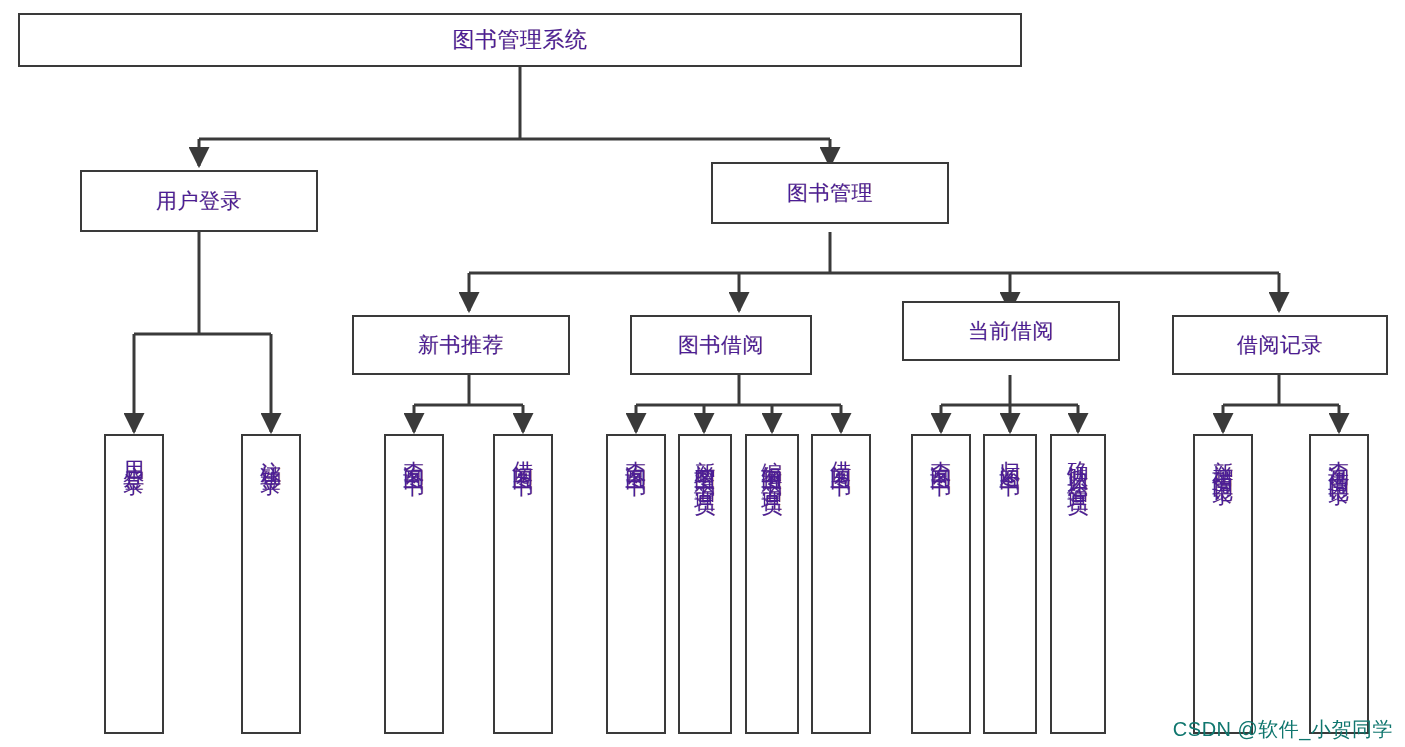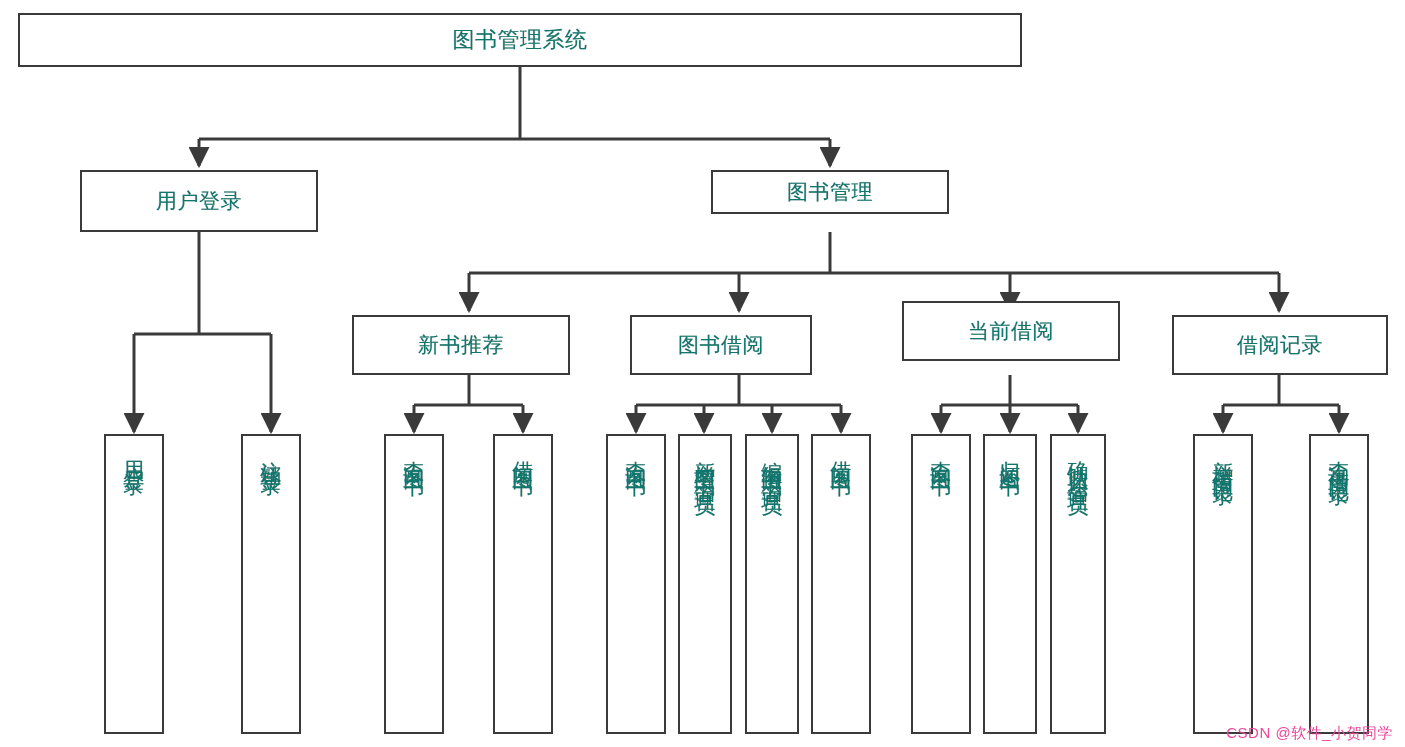--- a/index.html
+++ b/index.html
@@ -26,21 +26,21 @@
     pointer-events: none;
   }
   .node {
     position: absolute;
     box-sizing: border-box;
     background: #ffffff;
     border: 2px solid #3a3a3a;
     display: flex;
     align-items: center;
     justify-content: center;
-    color: #0f766e;
+    color: #4c1d95;
     text-shadow: 0.6px 0 0 rgba(200,120,40,0.30), -0.6px 0 0 rgba(90,150,210,0.30);
   }
   .node-label {
     display: block;
     line-height: 1.12;
     letter-spacing: 0.5px;
   }
   .node.horizontal .node-label {
     font-size: 21px;
     white-space: nowrap;
@@ -55,22 +55,22 @@
     font-size: 21px;
     letter-spacing: 5px;
     white-space: nowrap;
     text-align: left;
   }
   .node.root .node-label { font-size: 22px; }
   #watermark {
     position: absolute;
     right: 12px;
     bottom: 4px;
-    font-size: 15px;
-    color: #ec4899;
+    font-size: 20px;
+    color: #0f766e;
     letter-spacing: 0.5px;
     white-space: nowrap;
     user-select: none;
   }
 </style>
 </head>
 <body>
 
 <div id="canvas">
 
@@ -127,21 +127,21 @@
   </svg>
 
   <div class="node horizontal root" style="left:18px; top:13px; width:1004px; height:54px;">
     <span class="node-label">图书管理系统</span>
   </div>
 
   <div class="node horizontal" style="left:80px; top:170px; width:238px; height:62px;">
     <span class="node-label">用户登录</span>
   </div>
 
-  <div class="node horizontal" style="left:711px; top:170px; width:238px; height:44px;justify-content:center;">
+  <div class="node horizontal" style="left:711px; top:162px; width:238px; height:62px;justify-content:center;">
     <span class="node-label">图书管理</span>
   </div>
 
   <div class="node horizontal" style="left:352px; top:315px; width:218px; height:60px;">
     <span class="node-label">新书推荐</span>
   </div>
 
   <div class="node horizontal" style="left:630px; top:315px; width:182px; height:60px;">
     <span class="node-label">图书借阅</span>
   </div>

